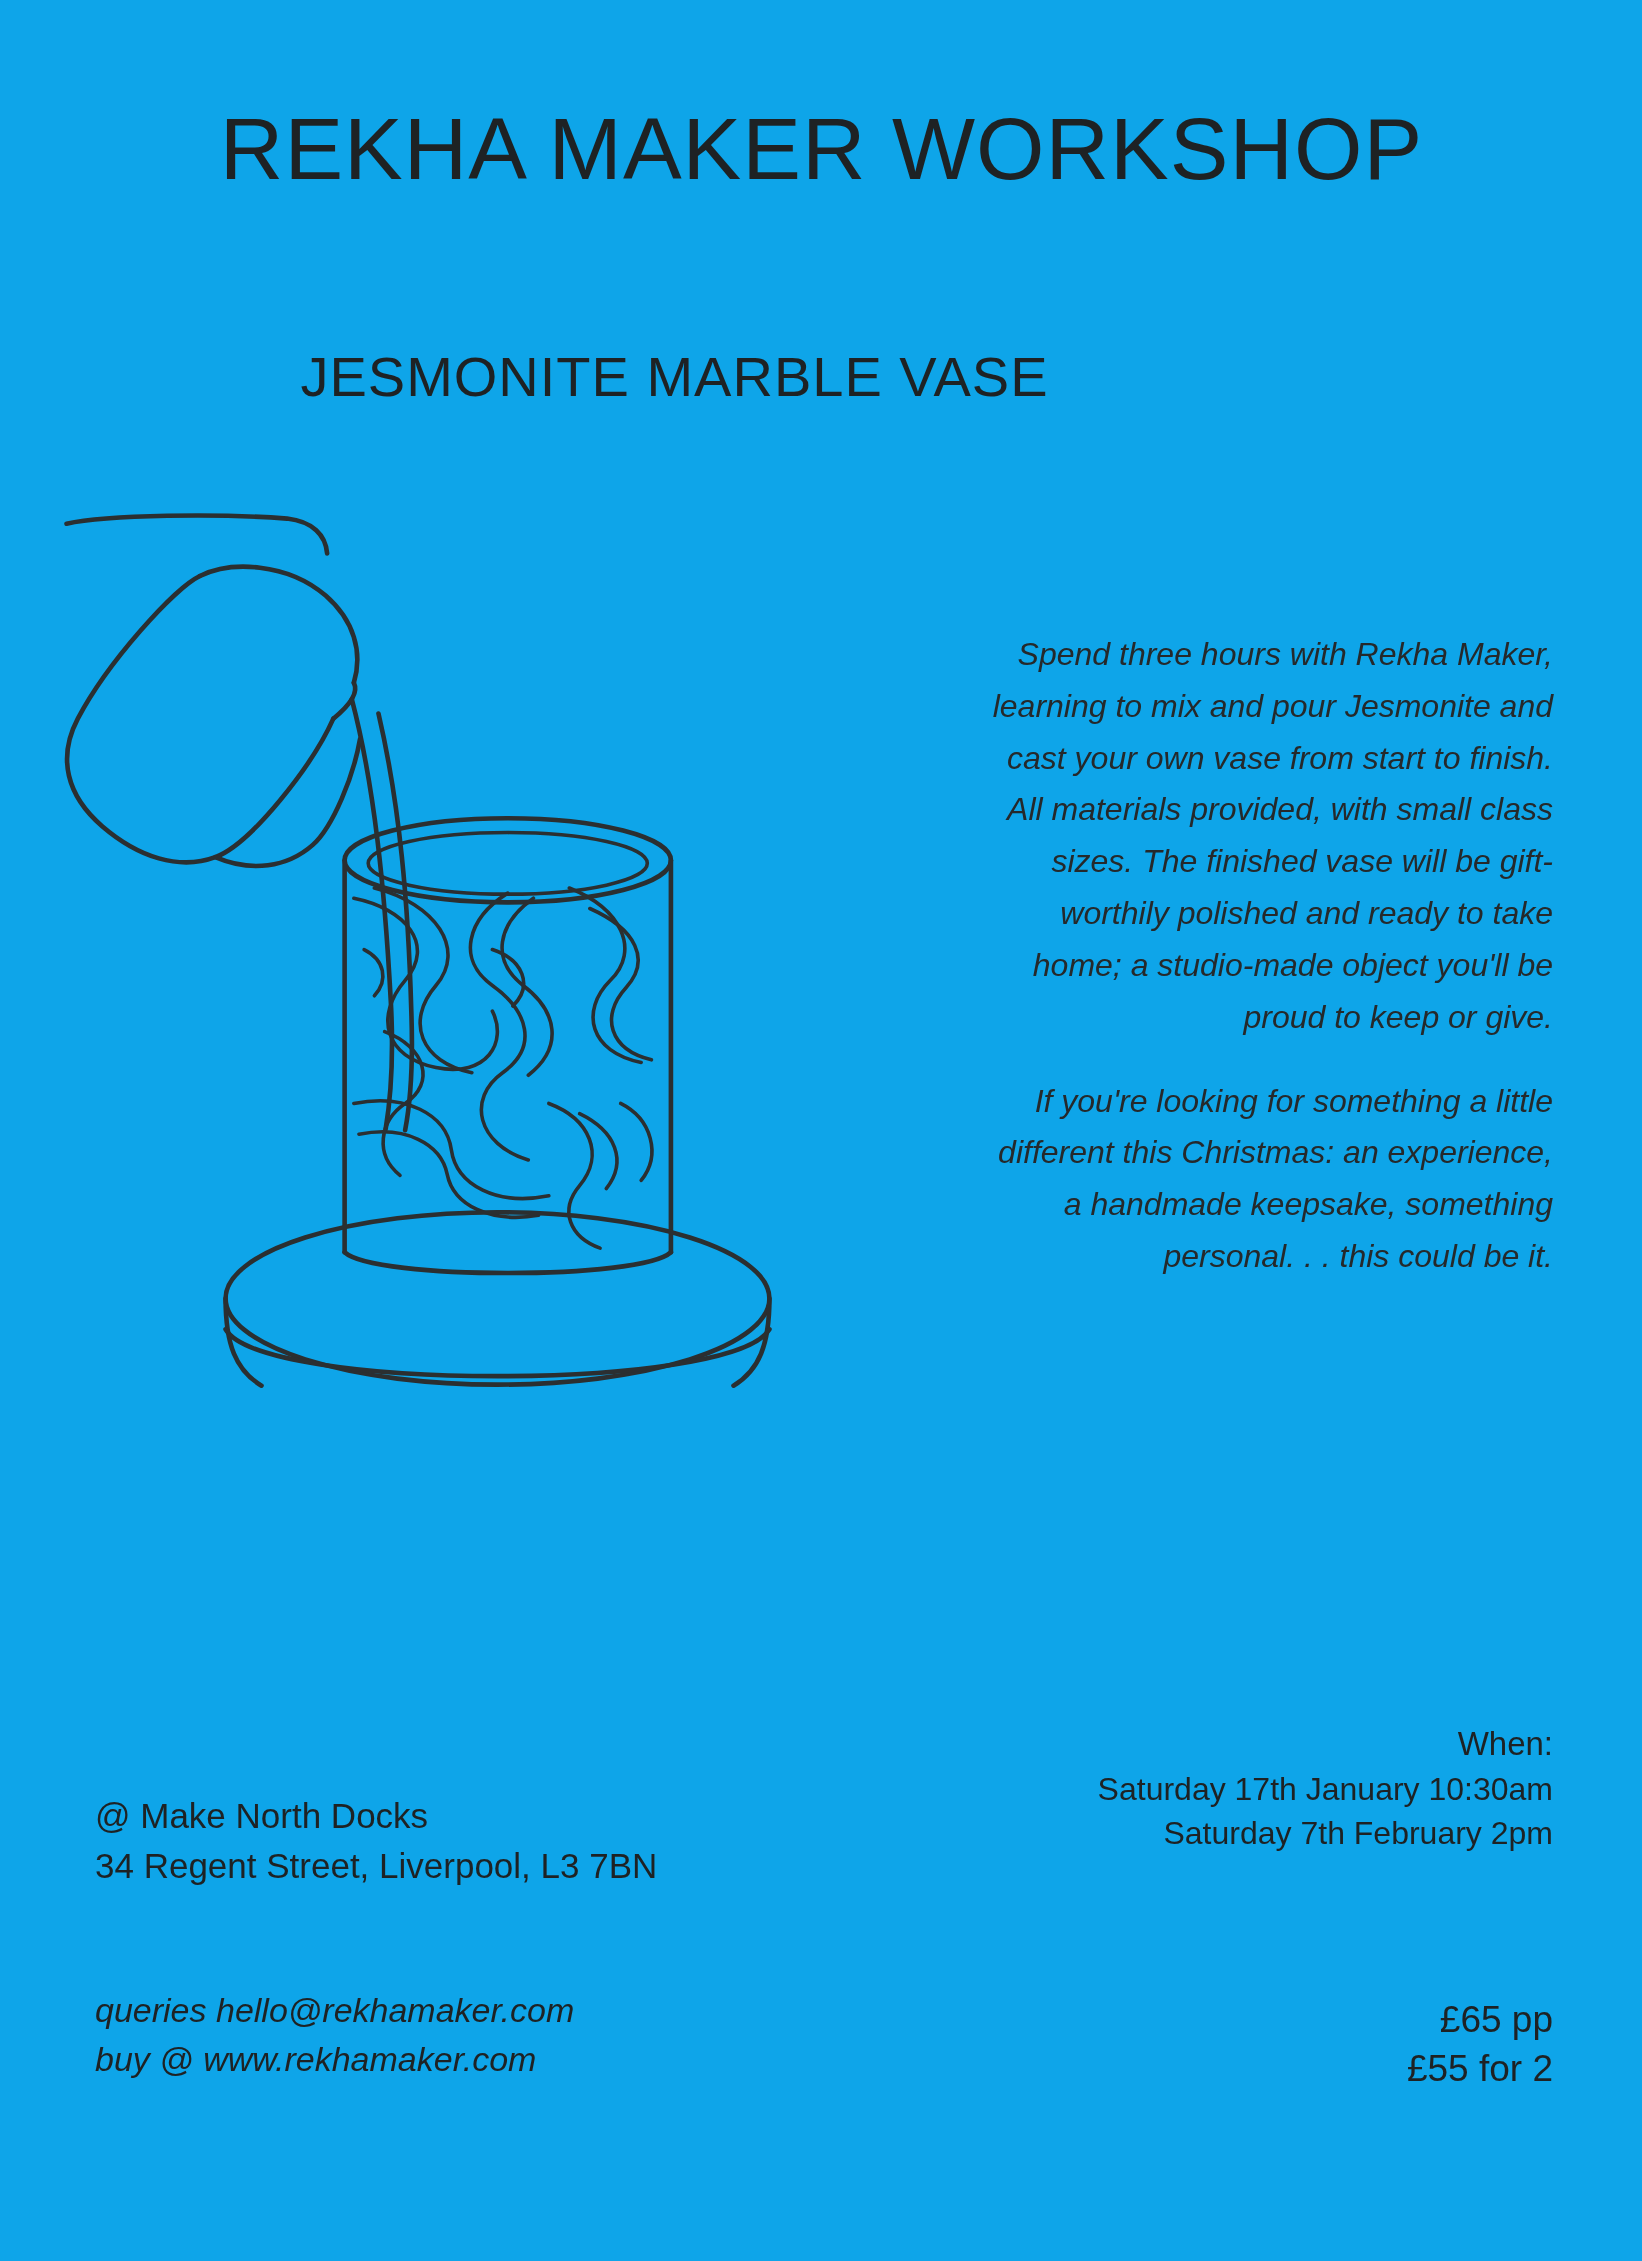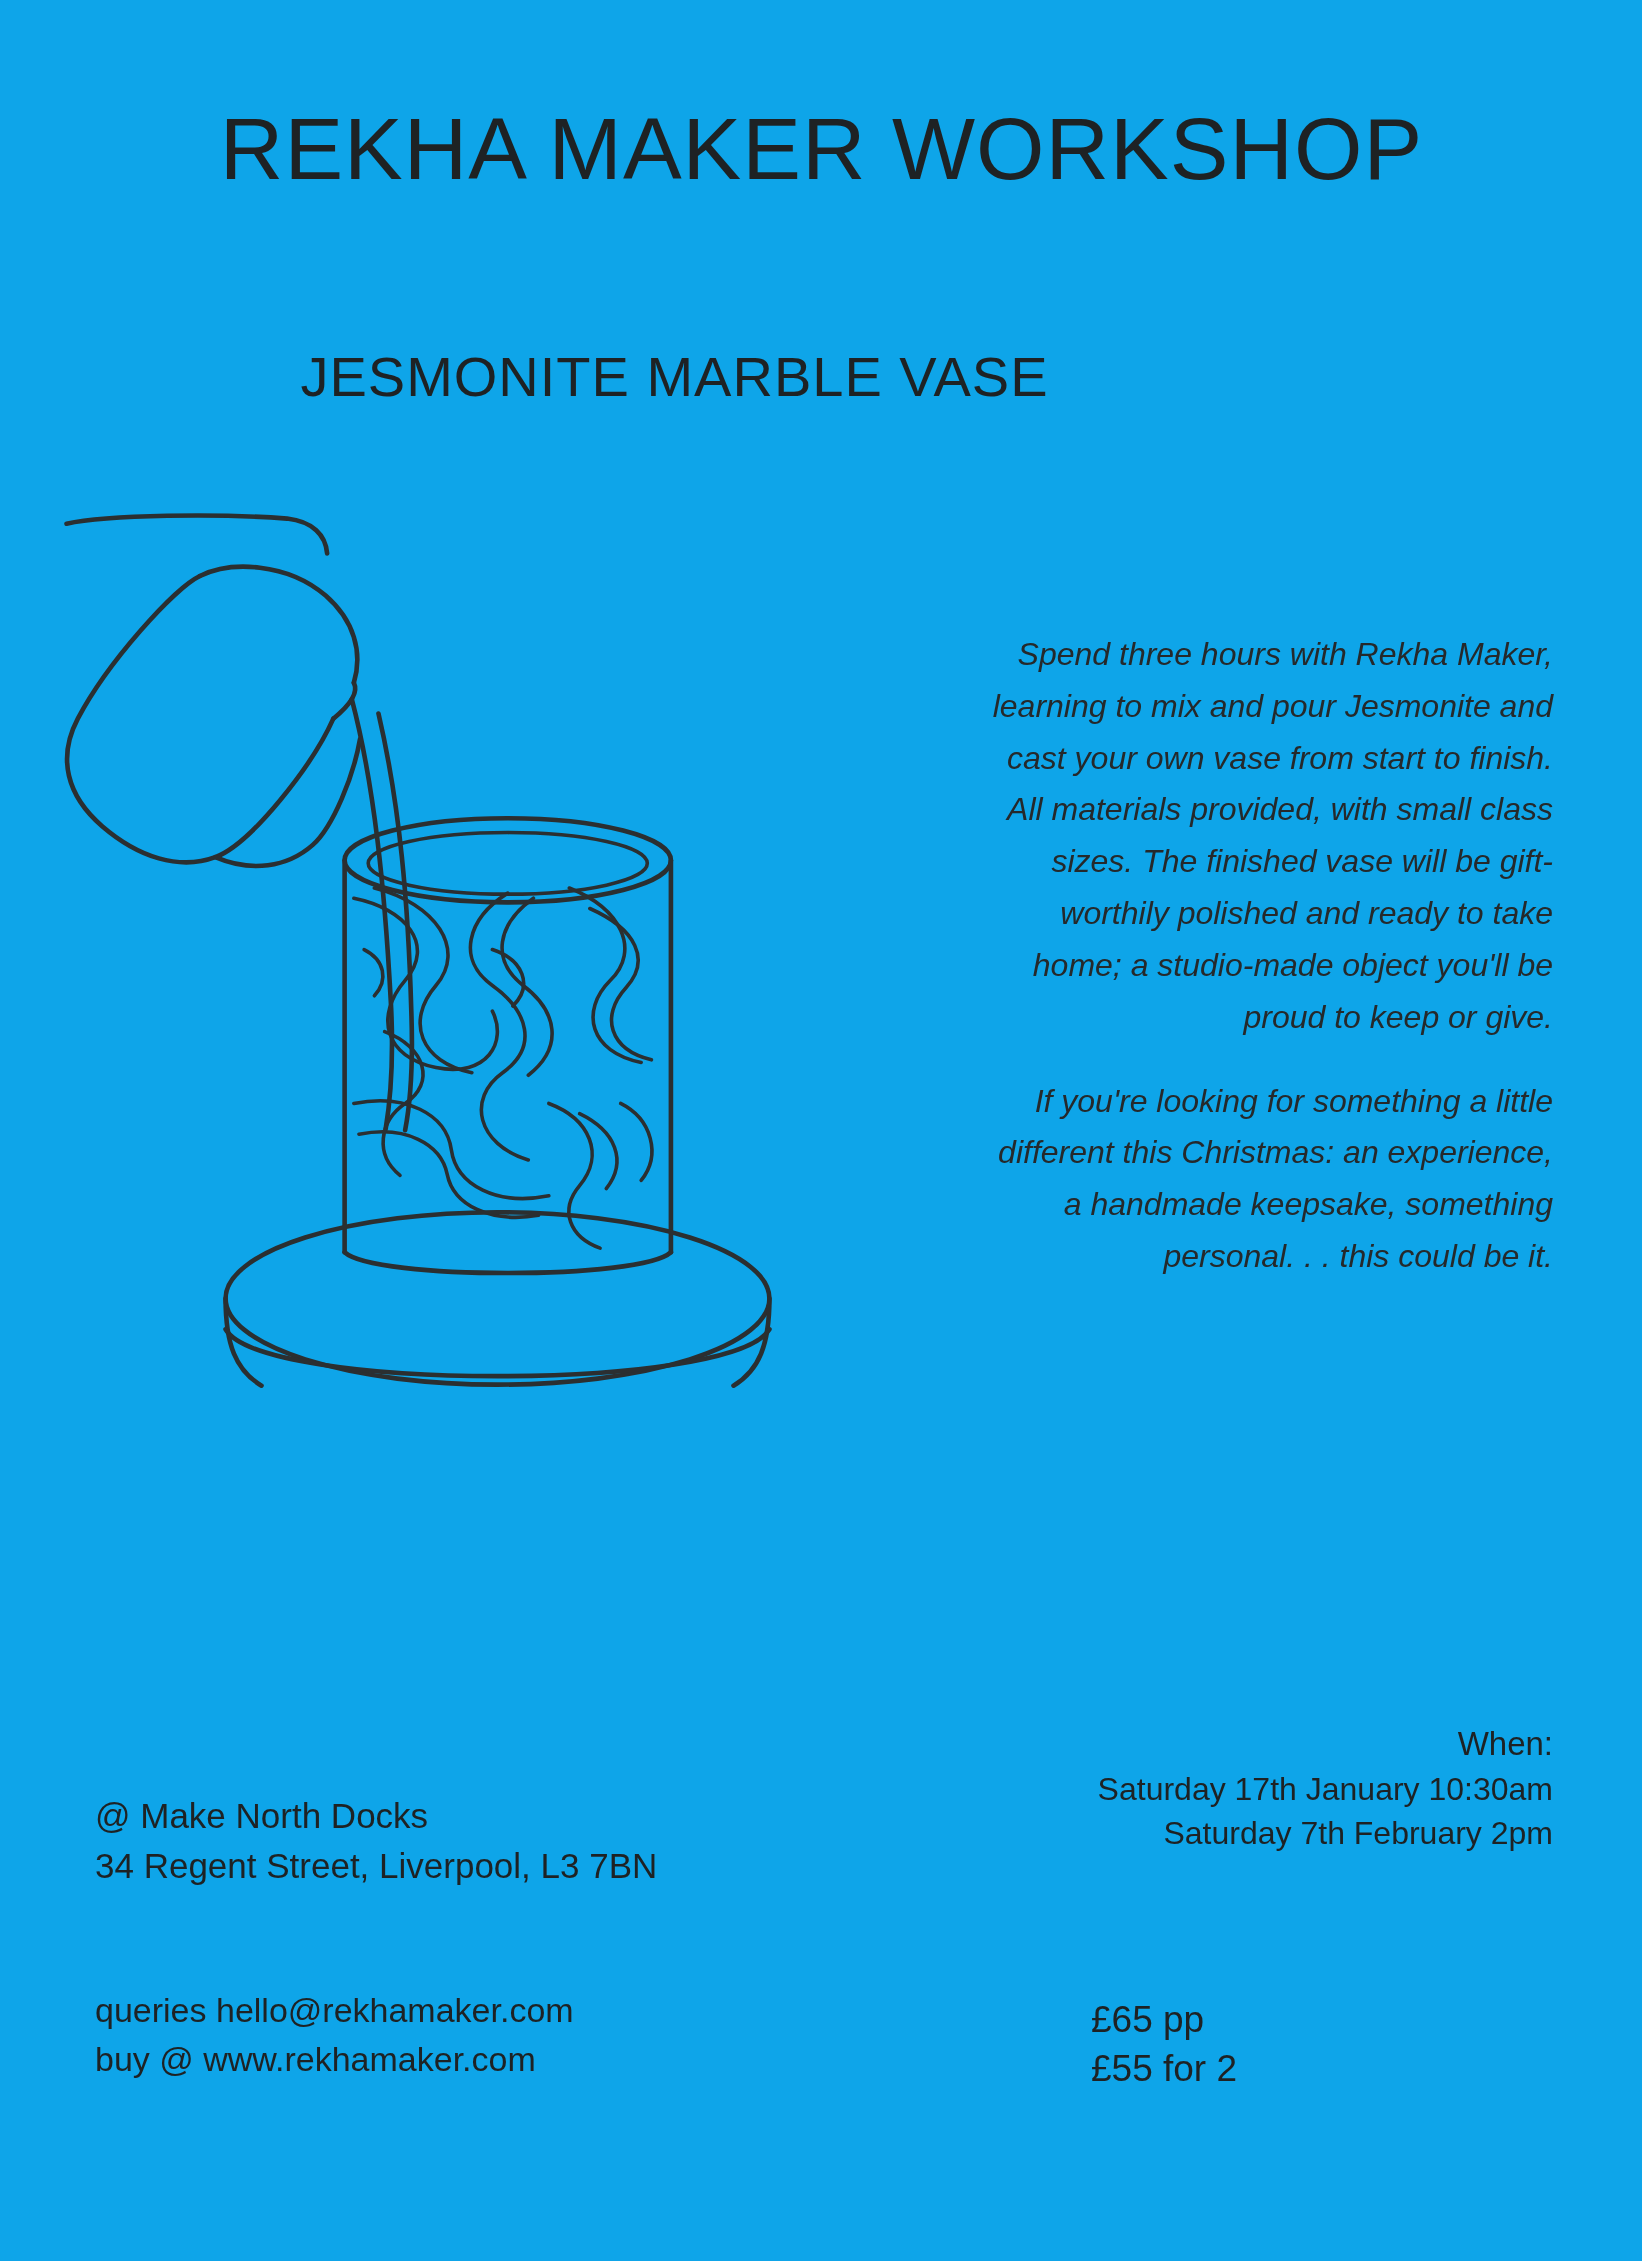--- a/index.html
+++ b/index.html
@@ -94,20 +94,21 @@
   }
   .when-label { font-size: 33px; }
   .when-block .date { white-space: nowrap; }
 
   
   .price-block {
     position: absolute;
     right: 90px;
     top: 1996px;
     width: 462px;
+    text-align: right;
     font-size: 37px;
     font-weight: 300;
     line-height: 1.32;
   }
 
   
   .venue-block {
     position: absolute;
     left: 95px;
     top: 1791px;
@@ -117,20 +118,21 @@
     line-height: 1.42;
   }
   .contact-block {
     position: absolute;
     left: 95px;
     top: 1986px;
     width: 872px;
     font-size: 34px;
     font-weight: 300;
     line-height: 1.45;
+    font-style: italic;
   }
   .contact-block a {
     color: inherit;
     text-decoration: none;
   }
 </style>
 </head>
 <body>
 
 <div class="poster">

